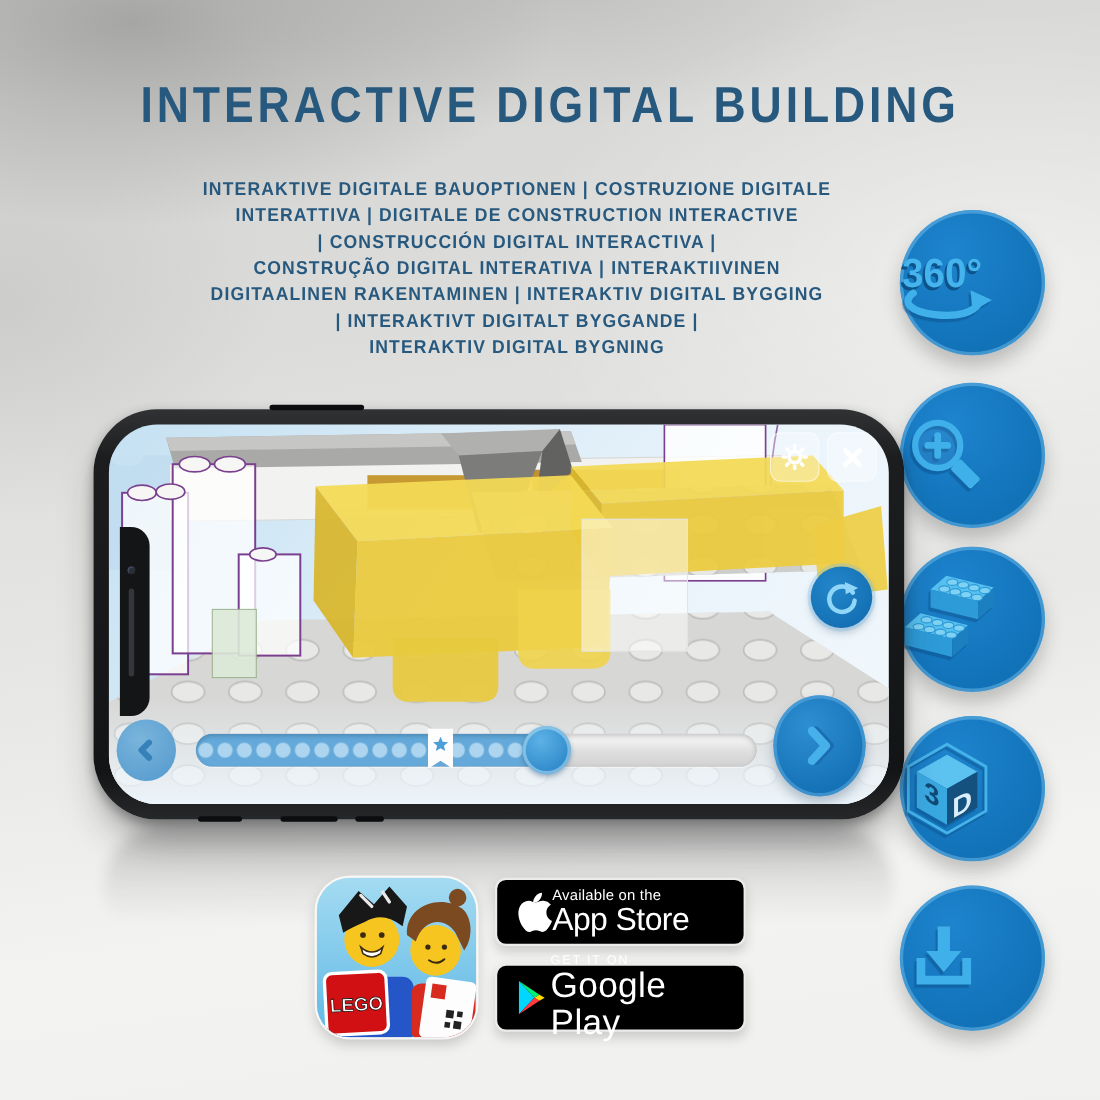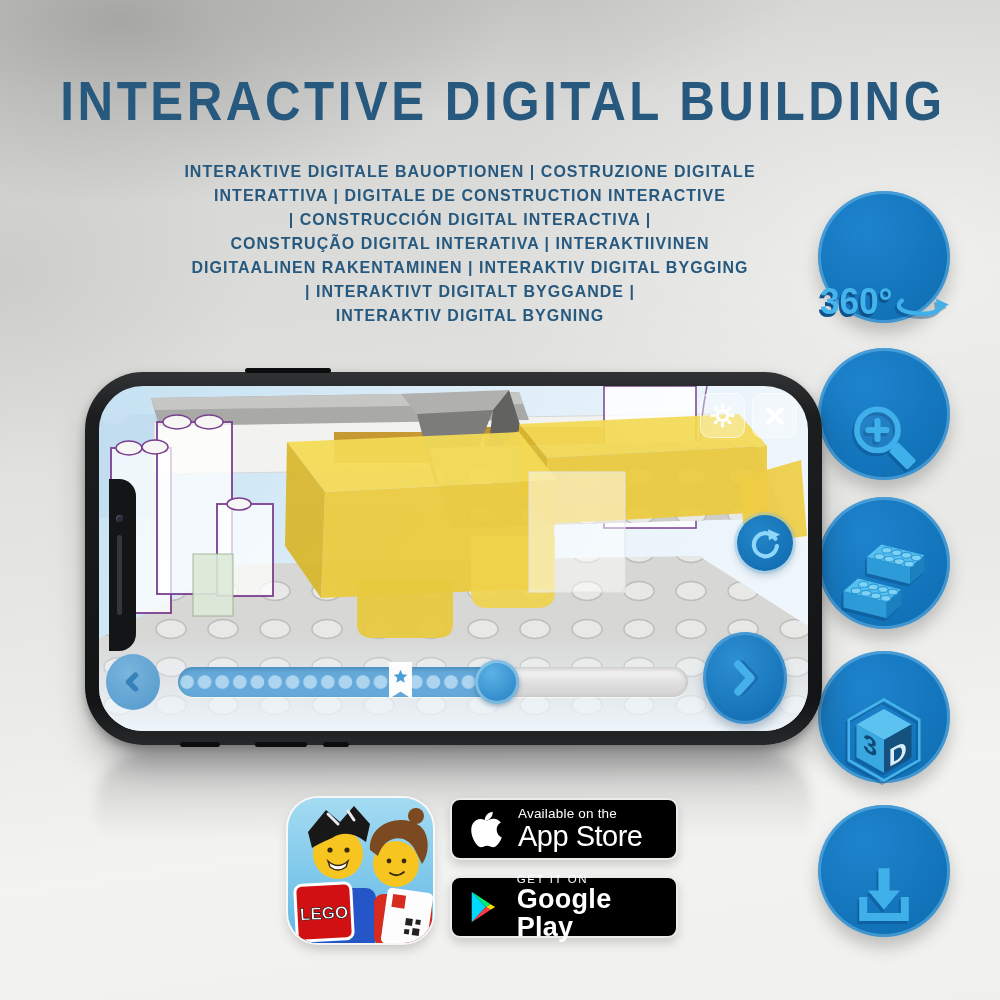--- a/index.html
+++ b/index.html
@@ -10,33 +10,33 @@
     background:
       radial-gradient(620px 300px at 12% 2%, rgba(95,95,93,.40), transparent 62%),
       radial-gradient(520px 260px at 50% -4%, rgba(125,125,123,.28), transparent 60%),
       radial-gradient(420px 320px at 0% 28%, rgba(140,140,138,.18), transparent 60%),
       radial-gradient(700px 420px at 92% 26%, rgba(255,255,255,.55), transparent 65%),
       linear-gradient(172deg,#d4d4d2 0%,#dcdcda 30%,#e7e7e5 55%,#f3f3f1 78%,#f0f0ee 100%);
   }
   .condense { display:inline-block; transform:scaleX(.88); transform-origin:center; white-space:nowrap; }
   .title {
     position:absolute; top:68px; left:0; width:1000px; text-align:center;
-    font-size:56px; font-weight:bold; letter-spacing:4px; color:#27597f;
+    font-size:46px; font-weight:bold; letter-spacing:4px; color:#27597f;
   }
   .subtitles {
     position:absolute; top:160px; left:100px; width:740px; text-align:center;
     font-size:17px; font-weight:bold; letter-spacing:1.1px; line-height:24px; color:#27597f;
     transform:scaleX(.94);
   }
   
   .fcircle {
     position:absolute; left:818px; width:132px; height:132px; border-radius:50%;
     background:radial-gradient(circle at 36% 28%, #1e84ce, #1172b8 72%);
     box-shadow:inset 0 0 0 3px rgba(125,195,238,.45), 0 10px 16px rgba(60,60,60,.28);
-    display:flex; flex-direction:row; align-items:flex-end; justify-content:center;
+    display:flex; flex-direction:column; align-items:flex-start; justify-content:center;
   }
   .fi-art { filter:drop-shadow(-2px 3px 0 rgba(10,70,125,.40)); }
   .f360-label { font-size:37px; font-weight:bold; letter-spacing:0; color:#45b4ec;
     text-shadow:-2px 3px 0 #0d5288; margin-top:6px; transform:scaleX(.95);}
   
   .phone {
     position:absolute; left:85px; top:372px; width:737px; height:373px;
     background:linear-gradient(180deg,#303234 0%,#1b1d1f 12%,#121416 88%,#26282a 100%);
     border-radius:58px;
     box-shadow:0 26px 38px -12px rgba(35,35,38,.5), 0 4px 10px rgba(35,35,38,.35);
@@ -106,28 +106,28 @@
     filter:blur(6px); opacity:.55;
   }
   
   .applogo {
     position:absolute; left:288px; top:798px; width:145px; height:145px; border-radius:30px;
     overflow:hidden; box-shadow:0 0 0 2px rgba(255,255,255,.8), 0 6px 12px rgba(90,90,90,.3);
   }
   .store-badge {
     position:absolute; left:450px; width:228px; height:62px; border-radius:10px;
     background:#000; border:2px solid #ececea;
-    display:flex; align-items:center; padding:0 14px; gap:16px;
+    display:flex; align-items:center; padding:0 14px; gap:0;
     box-shadow:0 5px 10px rgba(90,90,90,.25);
   }
   .store-badge .txt { color:#fff; line-height:1.05; }
   .tag-small { font-size:13.5px; letter-spacing:.2px; display:block; }
   .tag-small.gp { font-size:11.5px; letter-spacing:1.6px; }
   .store-name { font-size:29px; font-weight:normal; letter-spacing:-.5px; display:block; }
-  .store-name.gp { font-size:27px; font-weight:bold; letter-spacing:.3px; }
+  .store-name.gp { font-size:32px; font-weight:normal; letter-spacing:.3px; }
 </style>
 </head>
 <body>
 
 <h1 class="title"><span class="condense">INTERACTIVE DIGITAL BUILDING</span></h1>
 
 <div class="subtitles">
   <div>INTERAKTIVE DIGITALE BAUOPTIONEN | COSTRUZIONE DIGITALE</div>
   <div>INTERATTIVA | DIGITALE DE CONSTRUCTION INTERACTIVE</div>
   <div>| CONSTRUCCIÓN DIGITAL INTERACTIVA |</div>

